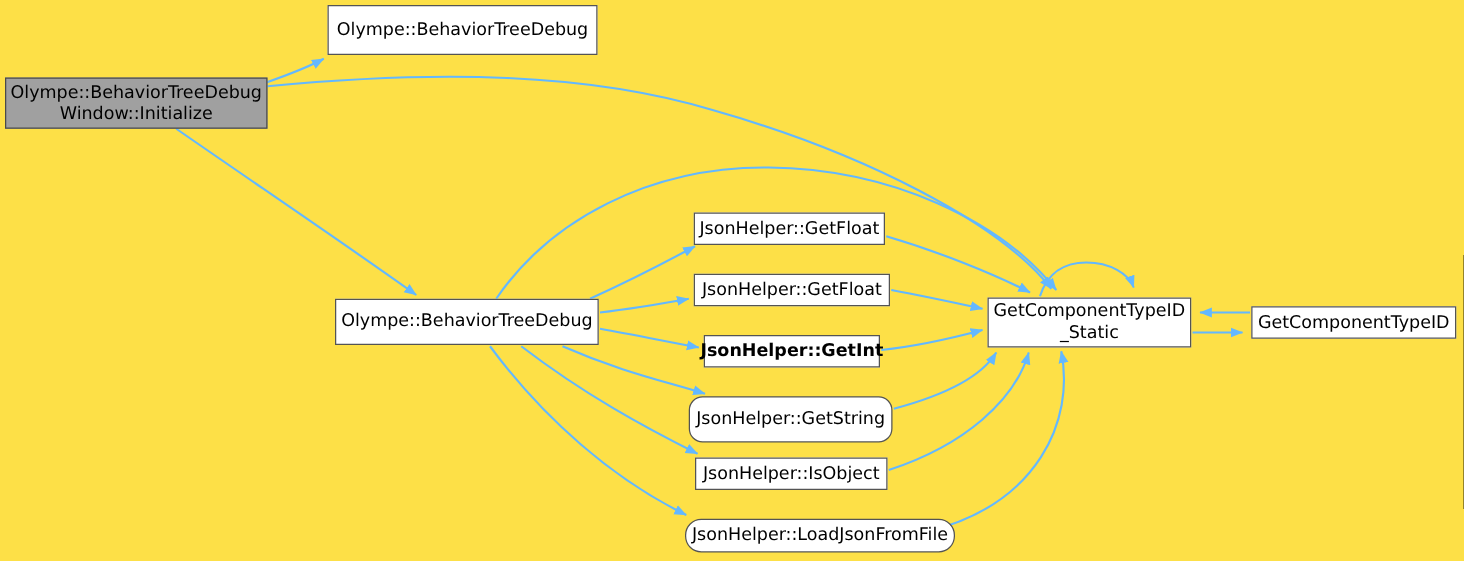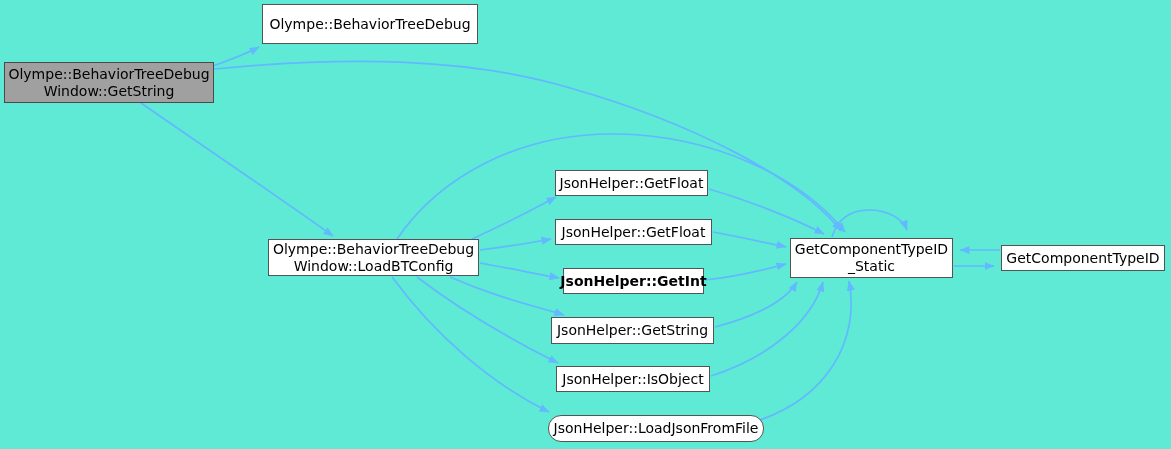--- a/index.html
+++ b/index.html
@@ -5,21 +5,21 @@
   html, body {
     margin: 0;
     padding: 0;
     background: #000000;
     font-family: "DejaVu Sans", "Liberation Sans", sans-serif;
   }
   #canvas {
     position: relative;
     width: 1171px;
     height: 449px;
-    background: #5eead4;
+    background: #fde047;
     overflow: hidden;
   }
   #edge-layer {
     position: absolute;
     left: 0; top: 0;
     width: 1171px;
     height: 449px;
   }
   .node {
     position: absolute;
@@ -74,36 +74,35 @@
         <path d="M 1000,250 L 960,250" fill="none" stroke="#63b8ff" stroke-width="1.7" marker-end="url(#arrowhead)"></path>
         <path d="M 832,237 C 838,218 852,210 869,210 C 888,210 903,219 907,230" fill="none" stroke="#63b8ff" stroke-width="1.7" marker-end="url(#arrowhead)"></path>
       </g>
   </svg>
   <div id="nodes">
       <div class="node" style="left: 262px; top: 4px; width: 216px; height: 40px;">
         <span class="lbl">Olympe::BehaviorTreeDebug</span>
       </div>
       <div class="node current" style="left: 4px; top: 62px; width: 210px; height: 41px;">
         <span class="lbl">Olympe::BehaviorTreeDebug</span>
-        <span class="lbl">Window::GetString</span>
+        <span class="lbl">Window::Initialize</span>
       </div>
       <div class="node" style="left: 268px; top: 239px; width: 211px; height: 37px;">
         <span class="lbl">Olympe::BehaviorTreeDebug</span>
-        <span class="lbl">Window::LoadBTConfig</span>
       </div>
       <div class="node" style="left: 555px; top: 170px; width: 153px; height: 26px;">
         <span class="lbl">JsonHelper::GetFloat</span>
       </div>
       <div class="node" style="left: 555px; top: 219px; width: 157px; height: 26px; text-align: center;">
         <span class="lbl">JsonHelper::GetFloat</span>
       </div>
       <div class="node" style="left: 563px; top: 268px; width: 141px; height: 26px; font-weight: bold;">
         <span class="lbl">JsonHelper::GetInt</span>
       </div>
-      <div class="node" style="left: 551px; top: 317px; width: 163px; height: 27px;">
+      <div class="node" style="left: 551px; top: 317px; width: 163px; height: 37px; border-radius: 11px;">
         <span class="lbl">JsonHelper::GetString</span>
       </div>
       <div class="node" style="left: 556px; top: 366px; width: 154px; height: 26px; justify-content: center;">
         <span class="lbl">JsonHelper::IsObject</span>
       </div>
       <div class="node" style="left: 548px; top: 415px; width: 216px; height: 27px; border-radius: 13px;">
         <span class="lbl">JsonHelper::LoadJsonFromFile</span>
       </div>
       <div class="node" style="left: 790px; top: 238px; width: 163px; height: 40px;">
         <span class="lbl">GetComponentTypeID</span>

